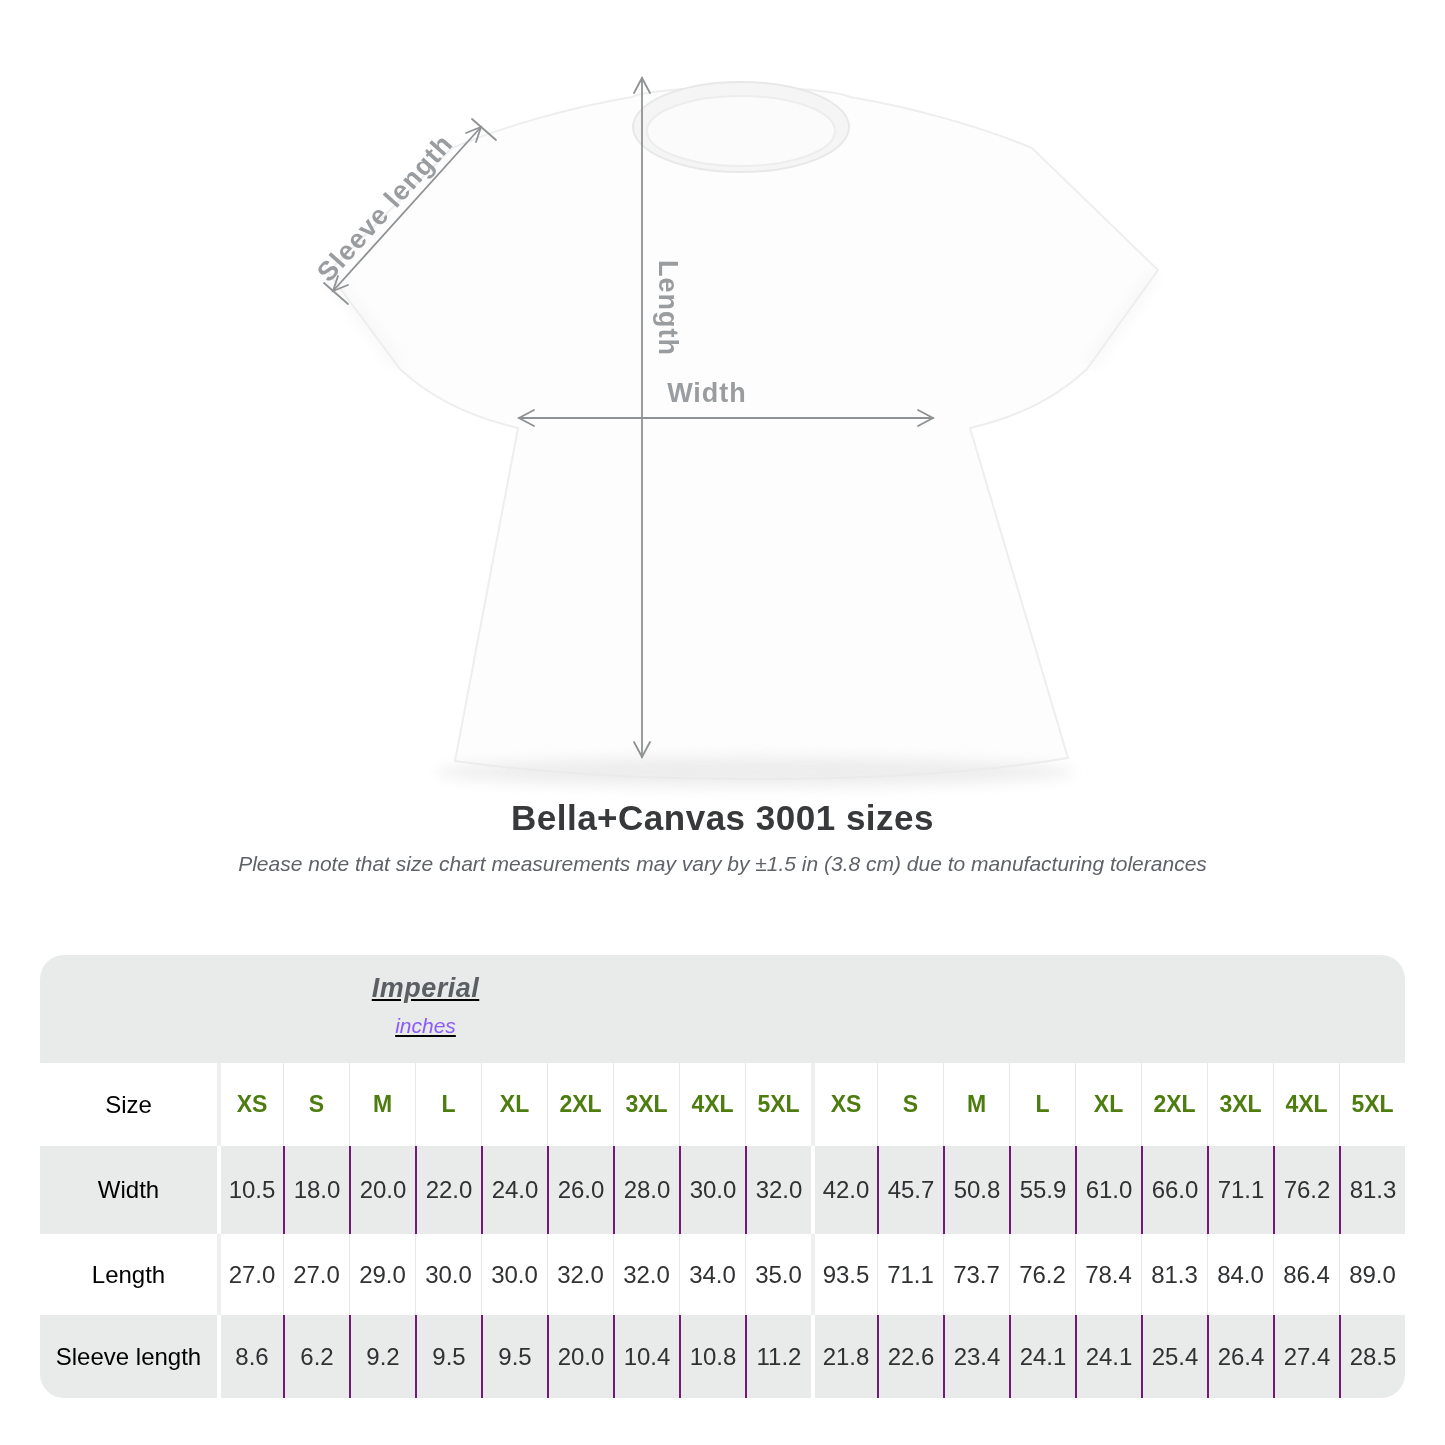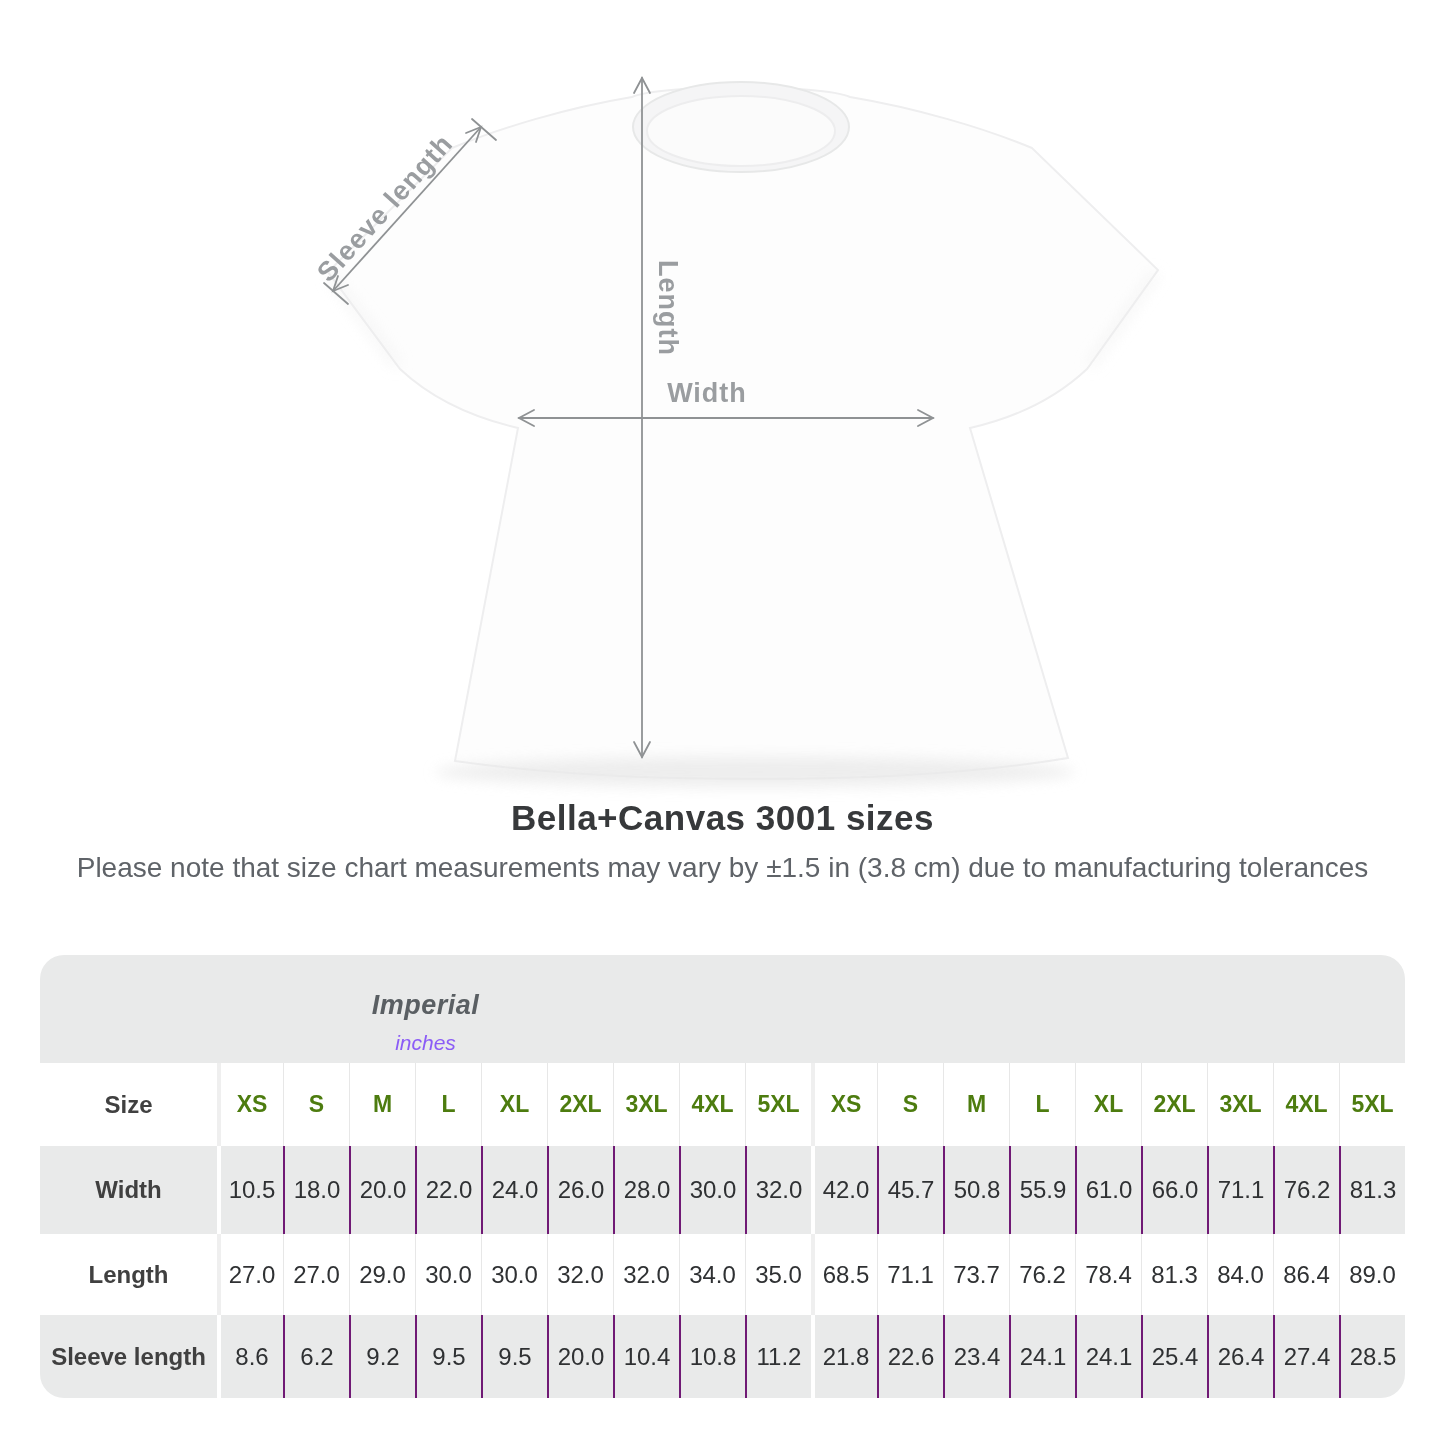--- a/index.html
+++ b/index.html
@@ -5,35 +5,35 @@
   html,body{margin:0;padding:0;background:#ffffff;}
   .page{position:relative;width:1445px;height:1445px;background:#ffffff;overflow:hidden;
         font-family:"Liberation Sans","DejaVu Sans",sans-serif;}
   
   .shirt-svg{position:absolute;left:0;top:0;}
   .dim-label{font-family:"Liberation Sans","DejaVu Sans",sans-serif;font-weight:700;
              font-size:27px;fill:#9a9da0;letter-spacing:1px;}
   
   .title-block{position:absolute;left:0;top:798px;width:1445px;text-align:center;}
   .main-title{font-size:35px;font-weight:700;color:#37393b;margin:0;letter-spacing:0.5px;}
-  .subtitle{font-size:28px;color:#5f6368;margin:14px 0 0 0;}
+  .subtitle{font-size:21px;font-style:italic;color:#5f6368;margin:14px 0 0 0;}
   
   .tablewrap{position:absolute;left:40px;top:955px;width:1365px;height:443px;
              border-radius:24px;overflow:hidden;background:#ffffff;}
   .unit-row{display:grid;grid-template-columns:771px 1fr;height:108px;background:#e9eaea;}
-  .unit-group{display:flex;flex-direction:column;align-items:center;justify-content:flex-start;padding-top:35px;}
+  .unit-group{display:flex;flex-direction:column;align-items:center;justify-content:flex-start;padding-top:18px;text-decoration:underline;}
   .unit-name{font-size:27px;font-weight:700;font-style:italic;color:#5a5f63;letter-spacing:0.5px;}
   .unit-sub{font-size:21px;font-style:italic;color:#8b5cf6;margin-top:10px;}
   .t-row{display:grid;grid-template-columns:177px repeat(18,1fr);}
   .r-size{height:83px;background:#ffffff;}
   .r-width{height:88px;background:#e9eaea;}
   .r-length{height:81px;background:#ffffff;}
   .r-sleeve{height:83px;background:#e9eaea;}
   .c{display:flex;align-items:center;justify-content:center;font-size:24px;color:#2f3133;}
-  .rowhead{font-weight:700;color:#404040;}
+  .rowhead{font-weight:400;color:#000000;}
   .colhead{font-weight:700;font-size:23px;color:#4d7c0f;}
   
   .r-size .c + .c,.r-length .c + .c{border-left:1px solid #e7e7e7;}
   .r-width .c + .c,.r-sleeve .c + .c{border-left:2px solid #701a75;}
   .r-size .grp,.r-length .grp{border-left:4px solid #efefef !important;}
   .r-width .grp,.r-sleeve .grp{border-left:4px solid #ffffff !important;}
 </style>
 </head>
 <body>
 
@@ -152,21 +152,21 @@
       <div class="c rowhead">Length</div>
       <div class="c grp">27.0</div>
       <div class="c">27.0</div>
       <div class="c">29.0</div>
       <div class="c">30.0</div>
       <div class="c">30.0</div>
       <div class="c">32.0</div>
       <div class="c">32.0</div>
       <div class="c">34.0</div>
       <div class="c">35.0</div>
-      <div class="c grp">68.5</div>
+      <div class="c grp">93.5</div>
       <div class="c">71.1</div>
       <div class="c">73.7</div>
       <div class="c">76.2</div>
       <div class="c">78.4</div>
       <div class="c">81.3</div>
       <div class="c">84.0</div>
       <div class="c">86.4</div>
       <div class="c">89.0</div>
     </div>
 

